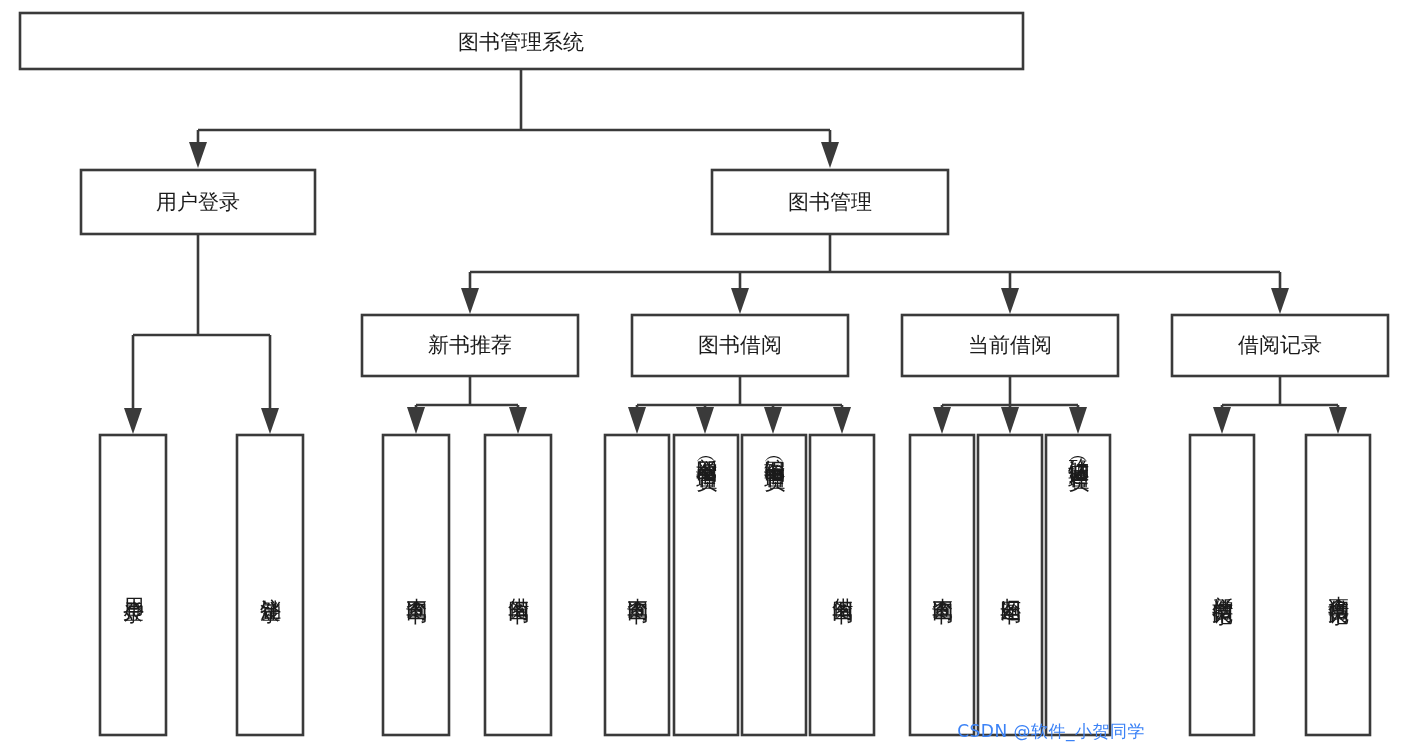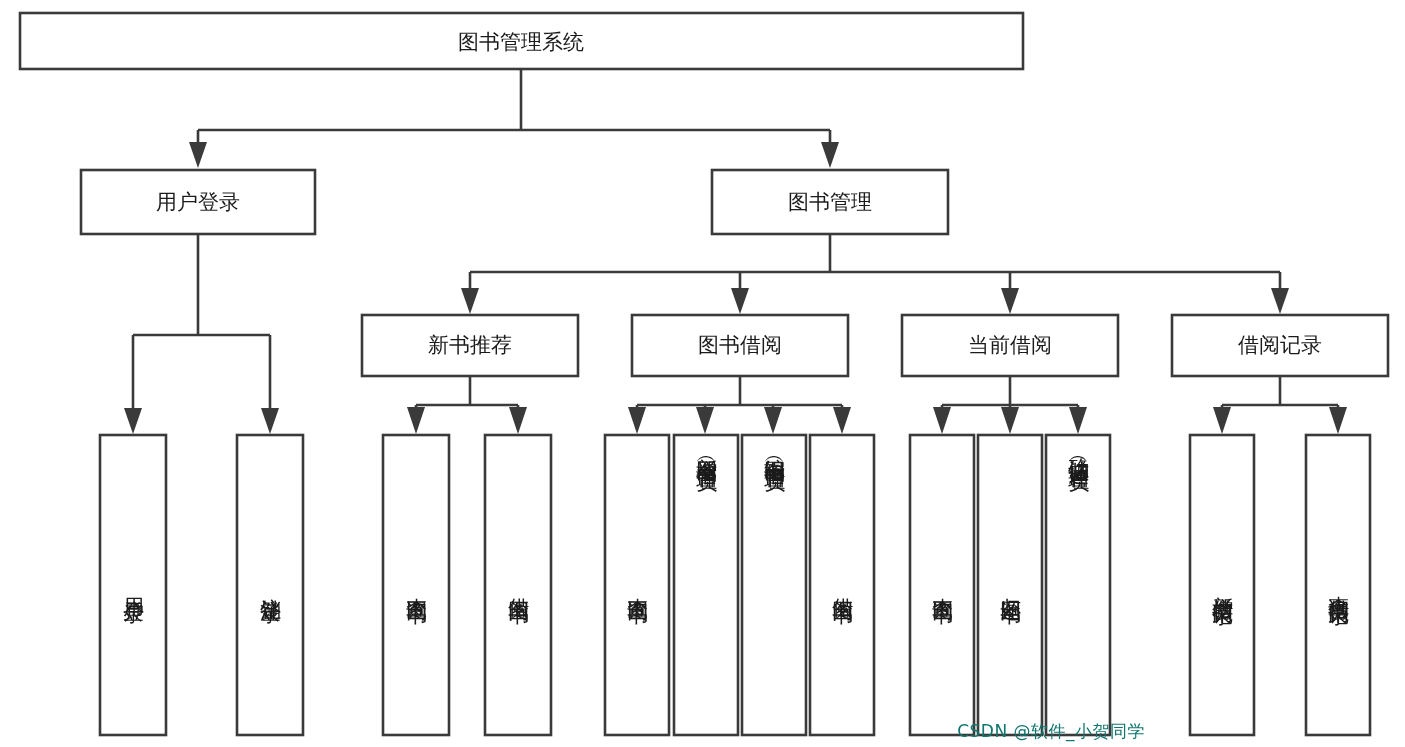--- a/index.html
+++ b/index.html
@@ -59,21 +59,21 @@
     letter-spacing: 2px;
     white-space: nowrap;
     text-align: center;
   }
   #watermark {
     position: absolute;
     right: 8px;
     bottom: 4px;
     font-family: "DejaVu Sans", "Liberation Sans", sans-serif;
     font-size: 17px;
-    color: #0f766e;
+    color: #3b82f6;
     white-space: nowrap;
     letter-spacing: 0.5px;
   }
 </style>
 </head>
 <body>
 
 <div id="diagram-root">
 
   <svg width="1405" height="747" viewBox="0 0 1405 747" xmlns="http://www.w3.org/2000/svg">

